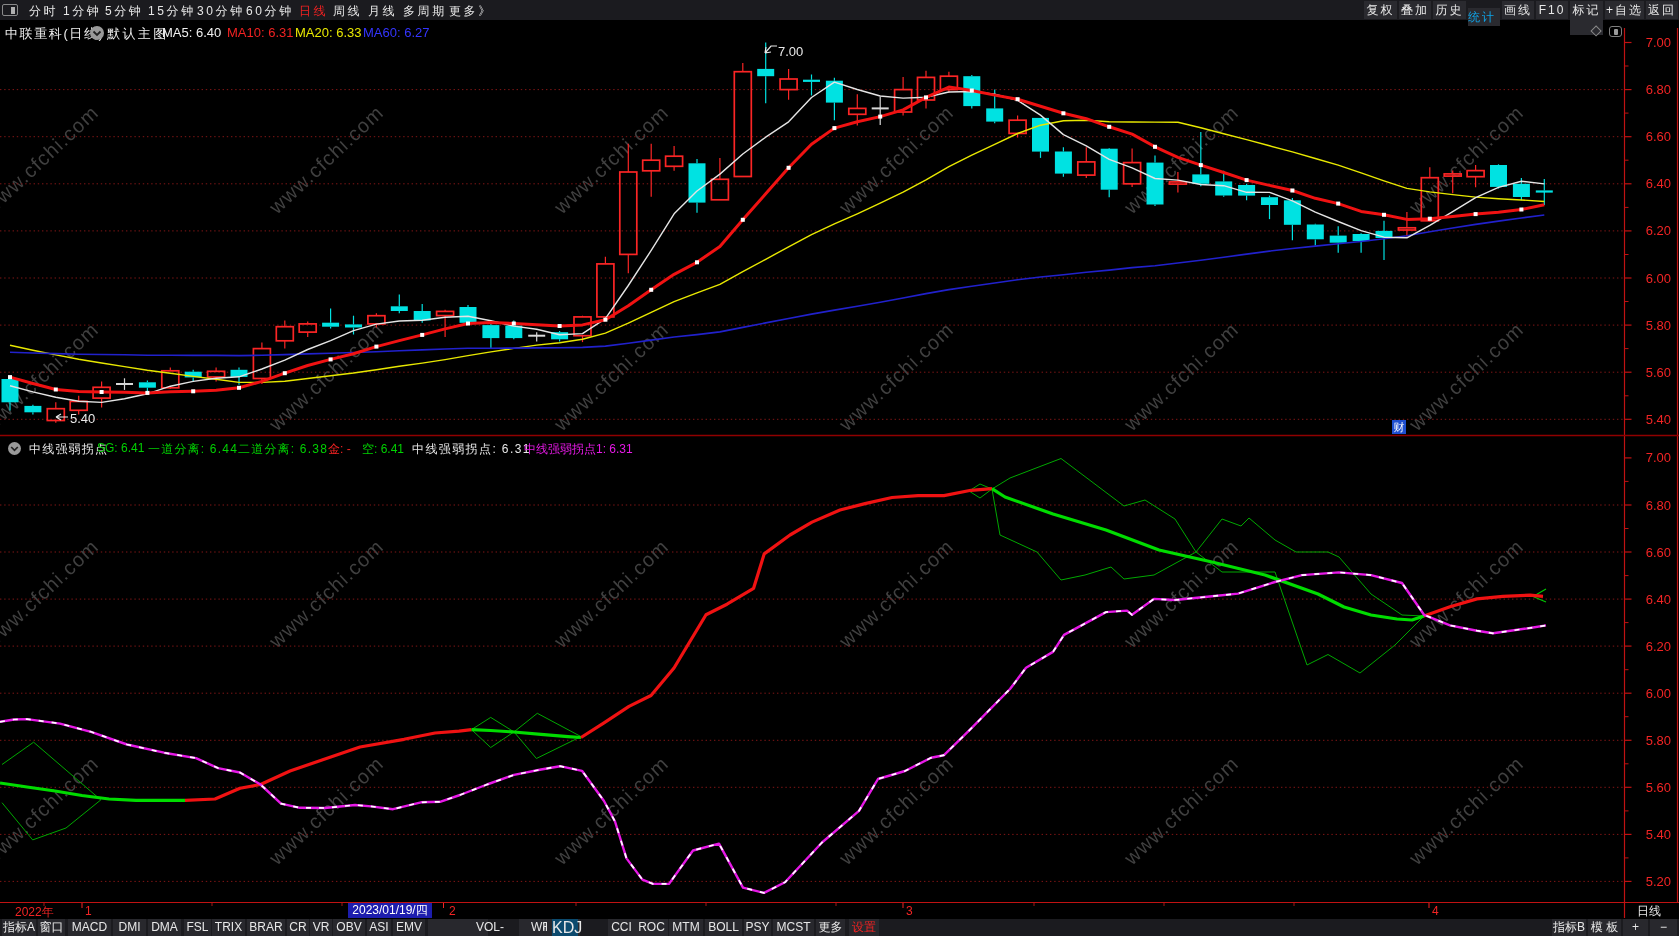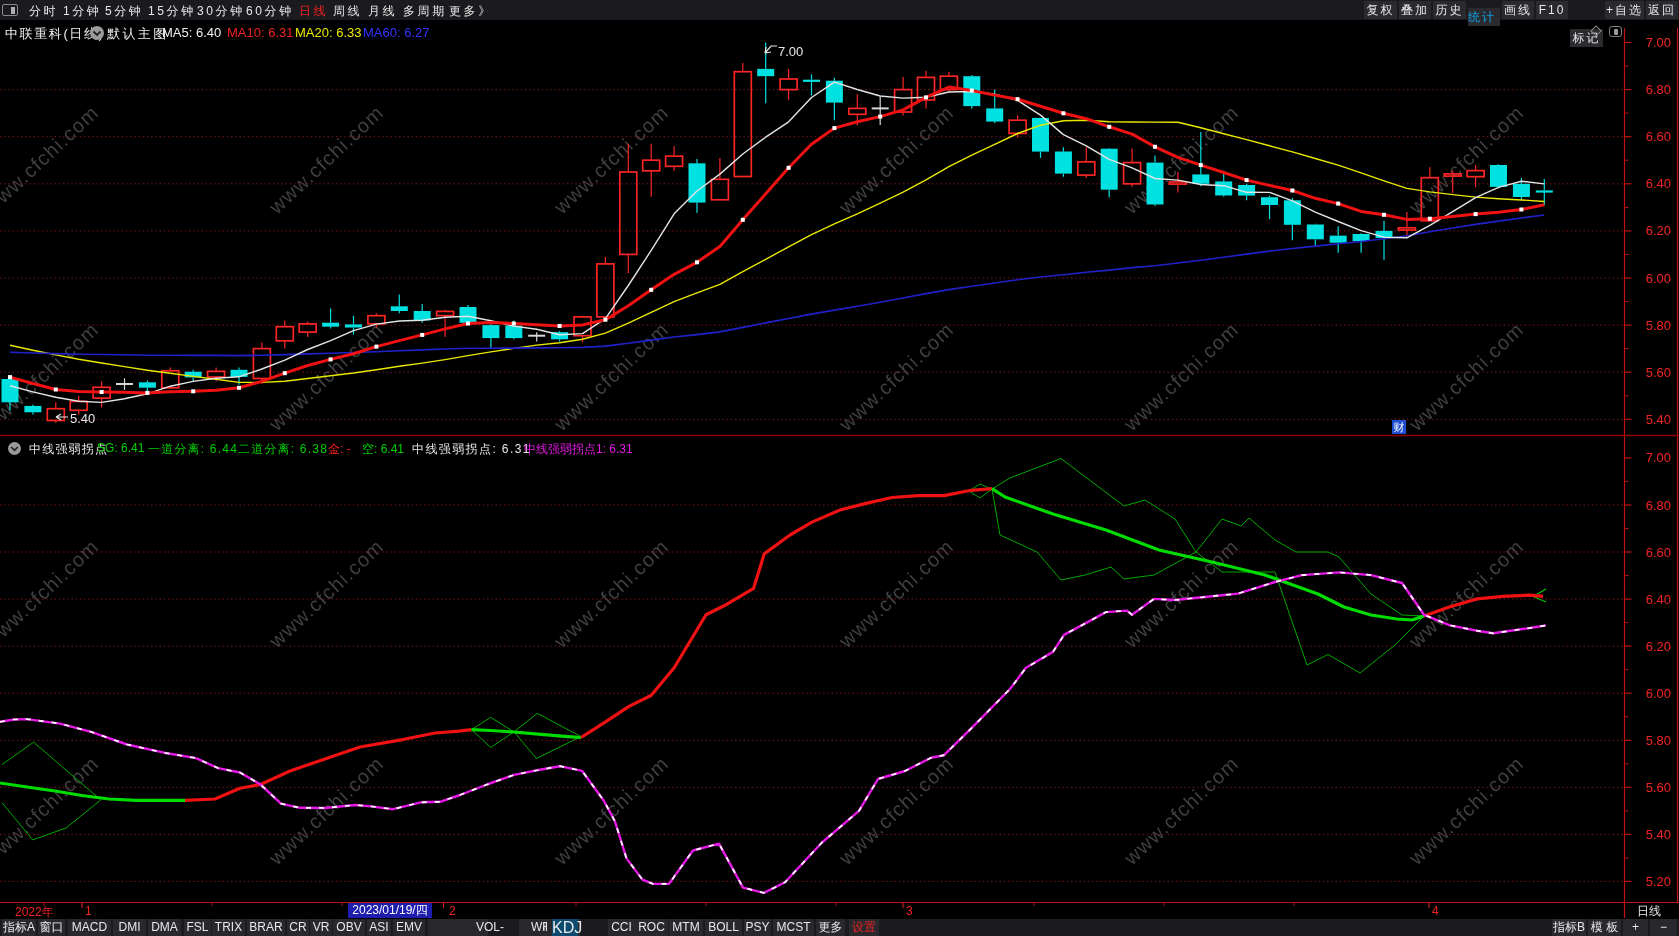--- a/index.html
+++ b/index.html
@@ -390,21 +390,21 @@
       <div style="position:absolute;left:333px;top:3px;color:#e8e8e8;font-size:12px;white-space:pre;letter-spacing:2.6px;">周线</div>
       <div style="position:absolute;left:368px;top:3px;color:#e8e8e8;font-size:12px;white-space:pre;letter-spacing:2.6px;">月线</div>
       <div style="position:absolute;left:403px;top:3px;color:#e8e8e8;font-size:12px;white-space:pre;letter-spacing:2.6px;">多周期</div>
       <div style="position:absolute;left:449px;top:3px;color:#e8e8e8;font-size:12px;white-space:pre;letter-spacing:2.6px;">更多》</div>
 <div style="position:absolute;left:1364px;top:1px;width:33px;height:18px;background:#2a2a2f;color:#e8e8e8;font-size:12px;text-align:center;line-height:18px;letter-spacing:2px;">复权</div>
       <div style="position:absolute;left:1399px;top:1px;width:32px;height:18px;background:#2a2a2f;color:#e8e8e8;font-size:12px;text-align:center;line-height:18px;letter-spacing:2px;">叠加</div>
       <div style="position:absolute;left:1433px;top:1px;width:33px;height:18px;background:#2a2a2f;color:#e8e8e8;font-size:12px;text-align:center;line-height:18px;letter-spacing:2px;">历史</div>
       <div style="position:absolute;left:1468px;top:8px;width:32px;height:18px;background:#2a2a2f;color:#0ea5e9;font-size:12px;line-height:18px;letter-spacing:2px;">统计</div>
       <div style="position:absolute;left:1502px;top:1px;width:32px;height:18px;background:#2a2a2f;color:#e8e8e8;font-size:12px;text-align:center;line-height:18px;letter-spacing:2px;">画线</div>
       <div style="position:absolute;left:1536px;top:1px;width:32px;height:18px;background:#2a2a2f;color:#e8e8e8;font-size:12px;text-align:center;line-height:18px;letter-spacing:2px;">F10</div>
-      <div style="position:absolute;left:1570px;top:1px;width:33px;height:18px;background:#2a2a2f;color:#e8e8e8;font-size:12px;text-align:center;line-height:18px;letter-spacing:2px;margin-top:28px;">标记</div>
+      <div style="position:absolute;left:1570px;top:1px;width:33px;height:34px;background:#2a2a2f;color:#e8e8e8;font-size:12px;text-align:center;line-height:18px;letter-spacing:2px;">标记</div>
       <div style="position:absolute;left:1605px;top:1px;width:39px;height:18px;background:#2a2a2f;color:#e8e8e8;font-size:12px;text-align:center;line-height:18px;letter-spacing:2px;">+自选</div>
       <div style="position:absolute;left:1646px;top:1px;width:32px;height:18px;background:#2a2a2f;color:#e8e8e8;font-size:12px;text-align:center;line-height:18px;letter-spacing:2px;">返回</div>
 <div style="position:absolute;left:2px;top:4px;width:16px;height:12px;border:1.5px solid #8a8a8a;border-radius:2px;"></div>
 <div style="position:absolute;left:11px;top:6.5px;width:4px;height:7px;background:#b0b0b0;"></div>
 </div>
 <div style="position:absolute;left:5px;top:25px;color:#f0f0f0;font-size:13px;white-space:pre;letter-spacing:1.6px;">中联重科(日线)</div>
     <svg style="position:absolute;left:90px;top:26px" width="14" height="14">
       <circle cx="7" cy="7" r="7" fill="#9a9a9a"></circle>
       <polyline points="3.5,5.5 7,9 10.5,5.5" fill="none" stroke="#222" stroke-width="1.8"></polyline>
     </svg>

